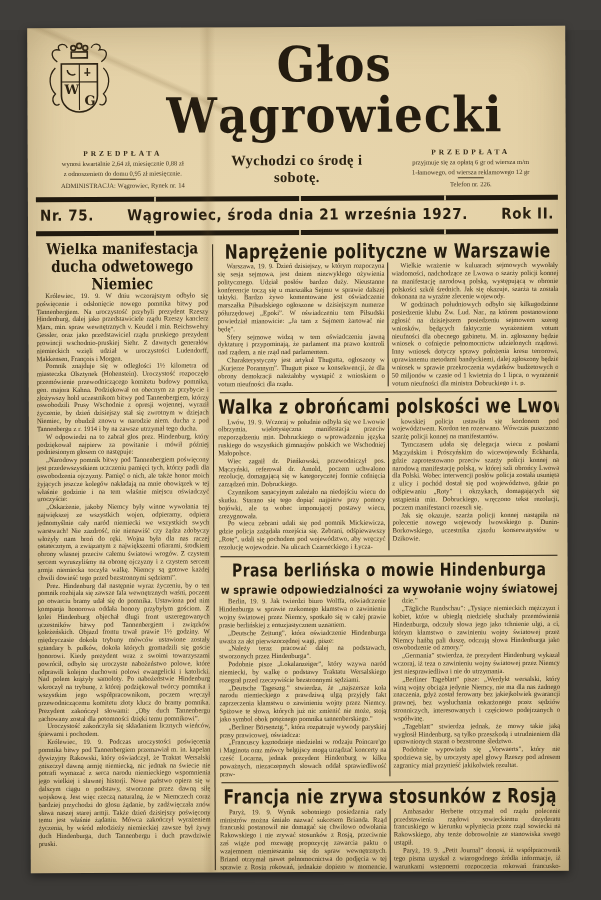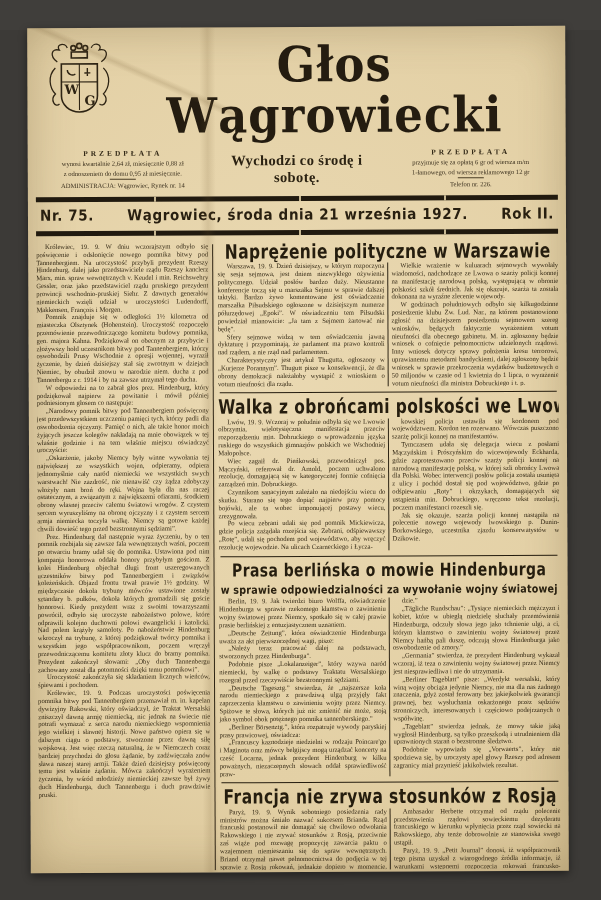--- a/index.html
+++ b/index.html
@@ -115,20 +115,23 @@
     <div class="dateline">
       <span>Nr. 75.</span>
       <span>Wągrowiec, środa dnia 21 września 1927.</span>
       <span>Rok II.</span>
     </div>
     <div class="bar"></div>
 
     <div class="body-cols">
 
       <div class="col-left">
+        <div class="head-wrap">
+          <h2 class="serif-head">Wielka manifestacja ducha odwetowego Niemiec</h2>
+        </div>
         <div class="copy">
             <p class="para">Królewiec, 19. 9. W dniu wczorajszym odbyło się poświęcenie i odsłonięcie nowego pomnika bitwy pod Tannenbergiem. Na uroczystość przybyli prezydent Rzeszy Hindenburg, dalej jako przedstawiciele rządu Rzeszy kanclerz Marx, min. spraw wewnętrznych v. Keudel i min. Reichswehry Gessler, oraz jako przedstawiciel rządu pruskiego prezydent prowincji wschodnio-pruskiej Siehr. Z dawnych generałów niemieckich wzięli udział w uroczystości Ludendorff, Makkensen, François i Morgen.</p>
             <p class="para">Pomnik znajduje się w odległości 1½ kilometra od miasteczka Olsztynek (Hohenstein). Uroczystość rozpoczęło przemówienie przewodniczącego komitetu budowy pomnika, gen. majora Kahna. Podziękował on obecnym za przybycie i złożywszy hołd uczestnikom bitwy pod Tannenbergiem, którzy oswobodzili Prusy Wschodnie z opresji wojennej, wyraził życzenie, by dzień dzisiejszy stał się zwrotnym w dziejach Niemiec, by obudził znowu w narodzie niem. ducha z pod Tannenbergu z r. 1914 i by na zawsze utrzymał tego ducha.</p>
             <p class="para">W odpowiedzi na to zabrał głos prez. Hindenburg, który podziękował najpierw za powitanie i mówił później podniesionym głosem co następuje:</p>
             <p class="para">„Narodowy pomnik bitwy pod Tannenbergiem poświęcony jest przedewszystkiem uczczeniu pamięci tych, którzy padli dla oswobodzenia ojczyzny. Pamięć o nich, ale także honor moich żyjących jeszcze kolegów nakładają na mnie obowiązek w tej właśnie godzinie i na tem właśnie miejscu oświadczyć uroczyście:</p>
             <p class="para">„Oskarżenie, jakoby Niemcy były winne wywołania tej największej ze wszystkich wojen, odpieramy, odpiera jednomyślnie cały naród niemiecki we wszystkich swych warstwach! Nie zazdrość, nie nienawiść czy żądza zdobyczy włożyły nam broń do ręki. Wojna była dla nas raczej ostatecznym, a związanym z największemi ofiarami, środkiem obrony własnej przeciw całemu światowi wrogów. Z czystem sercem wyruszyliśmy na obronę ojczyzny i z czystem sercem armja niemiecka toczyła walkę. Niemcy są gotowe każdej chwili dowieść tego przed bezstronnymi sędziami”.</p>
             <p class="para">Prez. Hindenburg dał następnie wyraz życzeniu, by o ten pomnik rozbijała się zawsze fala wewnętrznych waśni, poczem po otwarciu bramy udał się do pomnika. Ustawiona pod nim kompanja honorowa oddała honory przybyłym gościom. Z kolei Hindenburg objechał długi front uszeregowanych uczestników bitwy pod Tannenbergiem i związków koleżeńskich. Objazd frontu trwał prawie 1½ godziny. W międzyczasie dokoła trybuny mówców ustawione zostały sztandary b. pułków, dokoła których gromadzili się goście honorowi. Kiedy prezydent wraz z swoimi towarzyszami powrócił, odbyło się uroczyste nabożeństwo polowe, które odprawili kolejno duchowni polowi ewangelicki i katolicki. Nad polem krążyły samoloty. Po nabożeństwie Hindenburg wkroczył na trybunę, z której podziękował twórcy pomnika i wszystkim jego współpracownikom, poczem wręczył przewodniczącemu komitetu złoty klucz do bramy pomnika. Prezydent zakończył słowami: „Oby duch Tannenbergu zachowany został dla potomności dzięki temu pomnikowi”.</p>
             <p class="para">Uroczystość zakończyła się składaniem licznych wieńców, śpiewami i pochodem.</p>
             <p class="para">Królewiec, 19. 9. Podczas uroczystości poświęcenia pomnika bitwy pod Tannenbergiem przemawiał m. in. kapelan dywizyjny Rakowski, który oświadczył, że Traktat Wersalski zniszczył dawną armję niemiecką, nic jednak na świecie nie potrafi wymazać z serca narodu niemieckiego wspomnienia jego wielkiej i sławnej historji. Nowe państwo opiera się w dalszym ciągu o podstawy, stworzone przez dawną siłę wojskową. Jest więc rzeczą naturalną, że w Niemczech coraz bardziej przychodzi do głosu żądanie, by zadźwięczała znów sława naszej starej armji. Także dzień dzisiejszy poświęcony temu jest właśnie żądaniu. Mówca zakończył wyrażeniem życzenia, by wśród młodzieży niemieckiej zawsze był żywy duch Hindenburga, duch Tannenbergu i duch prawdziwie pruski.</p>
           </div>

